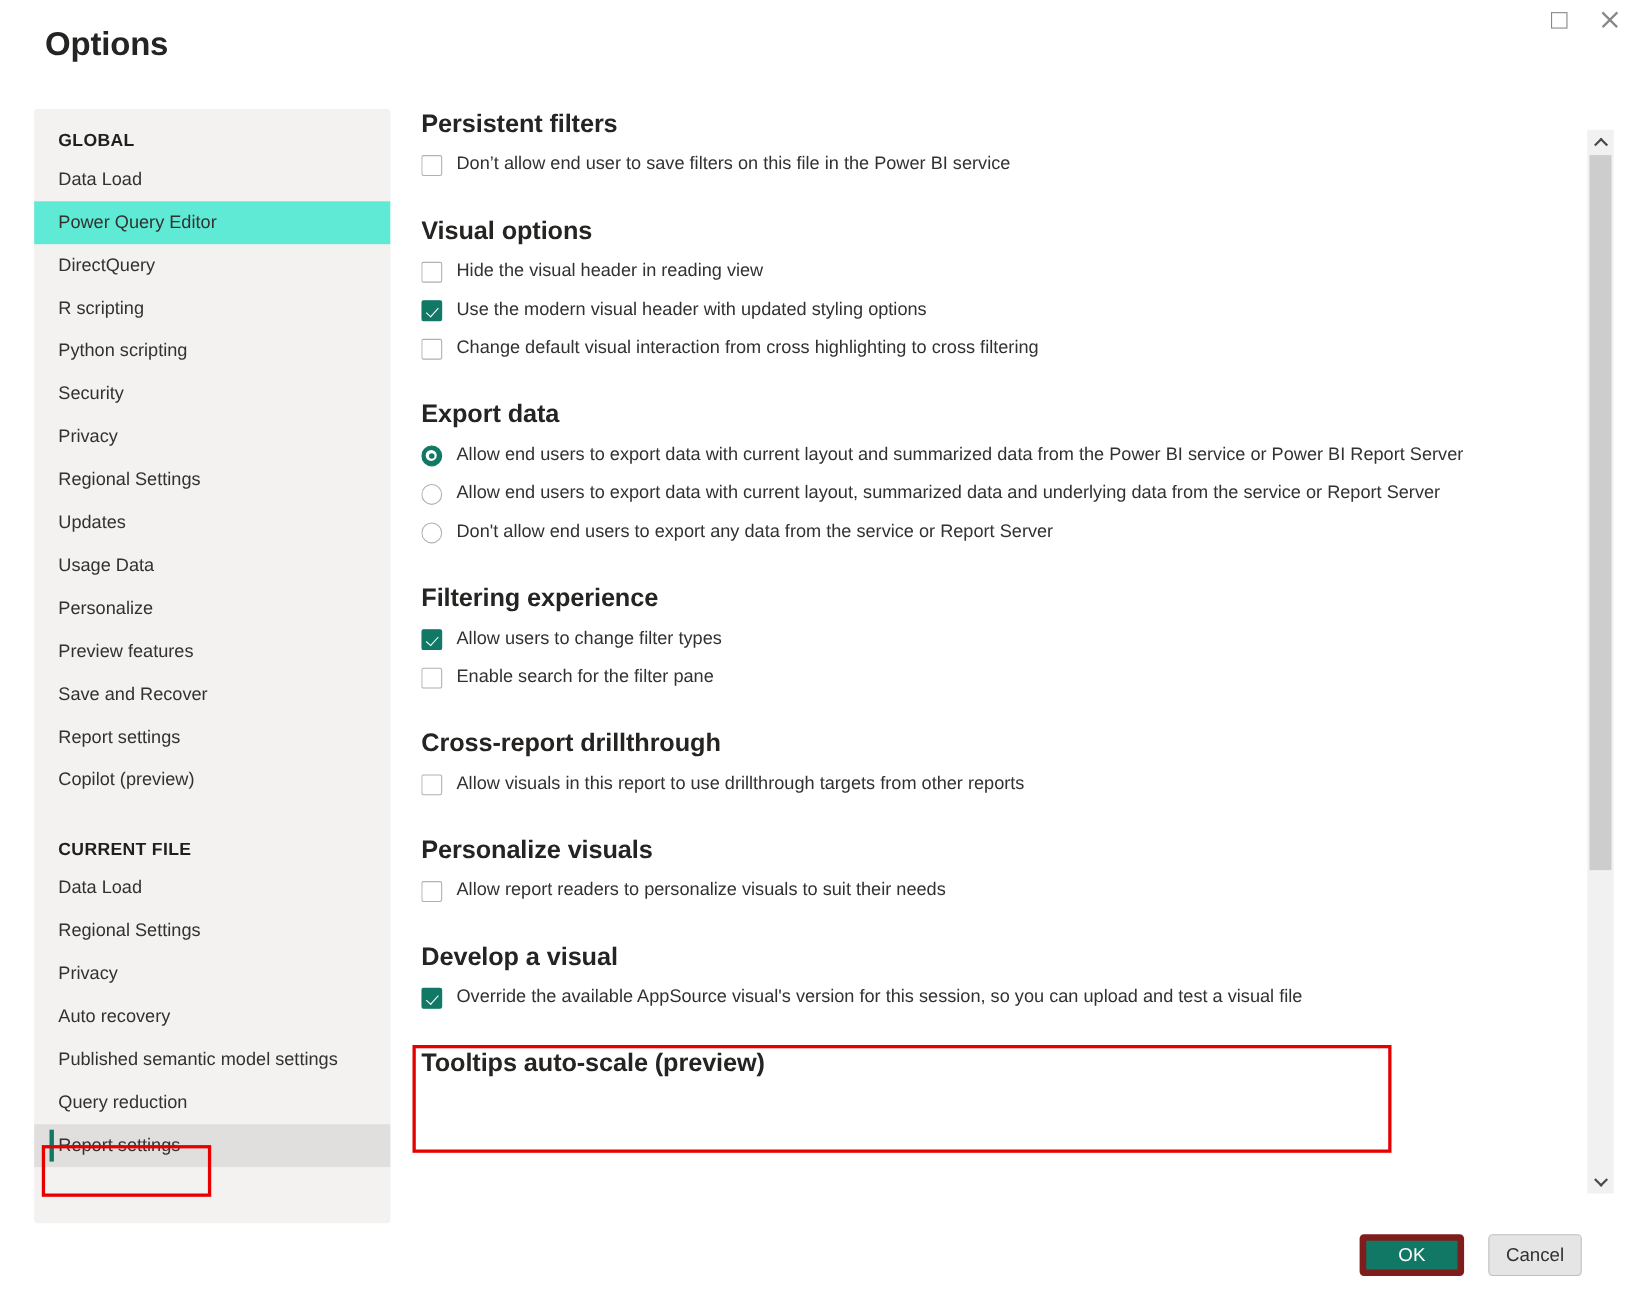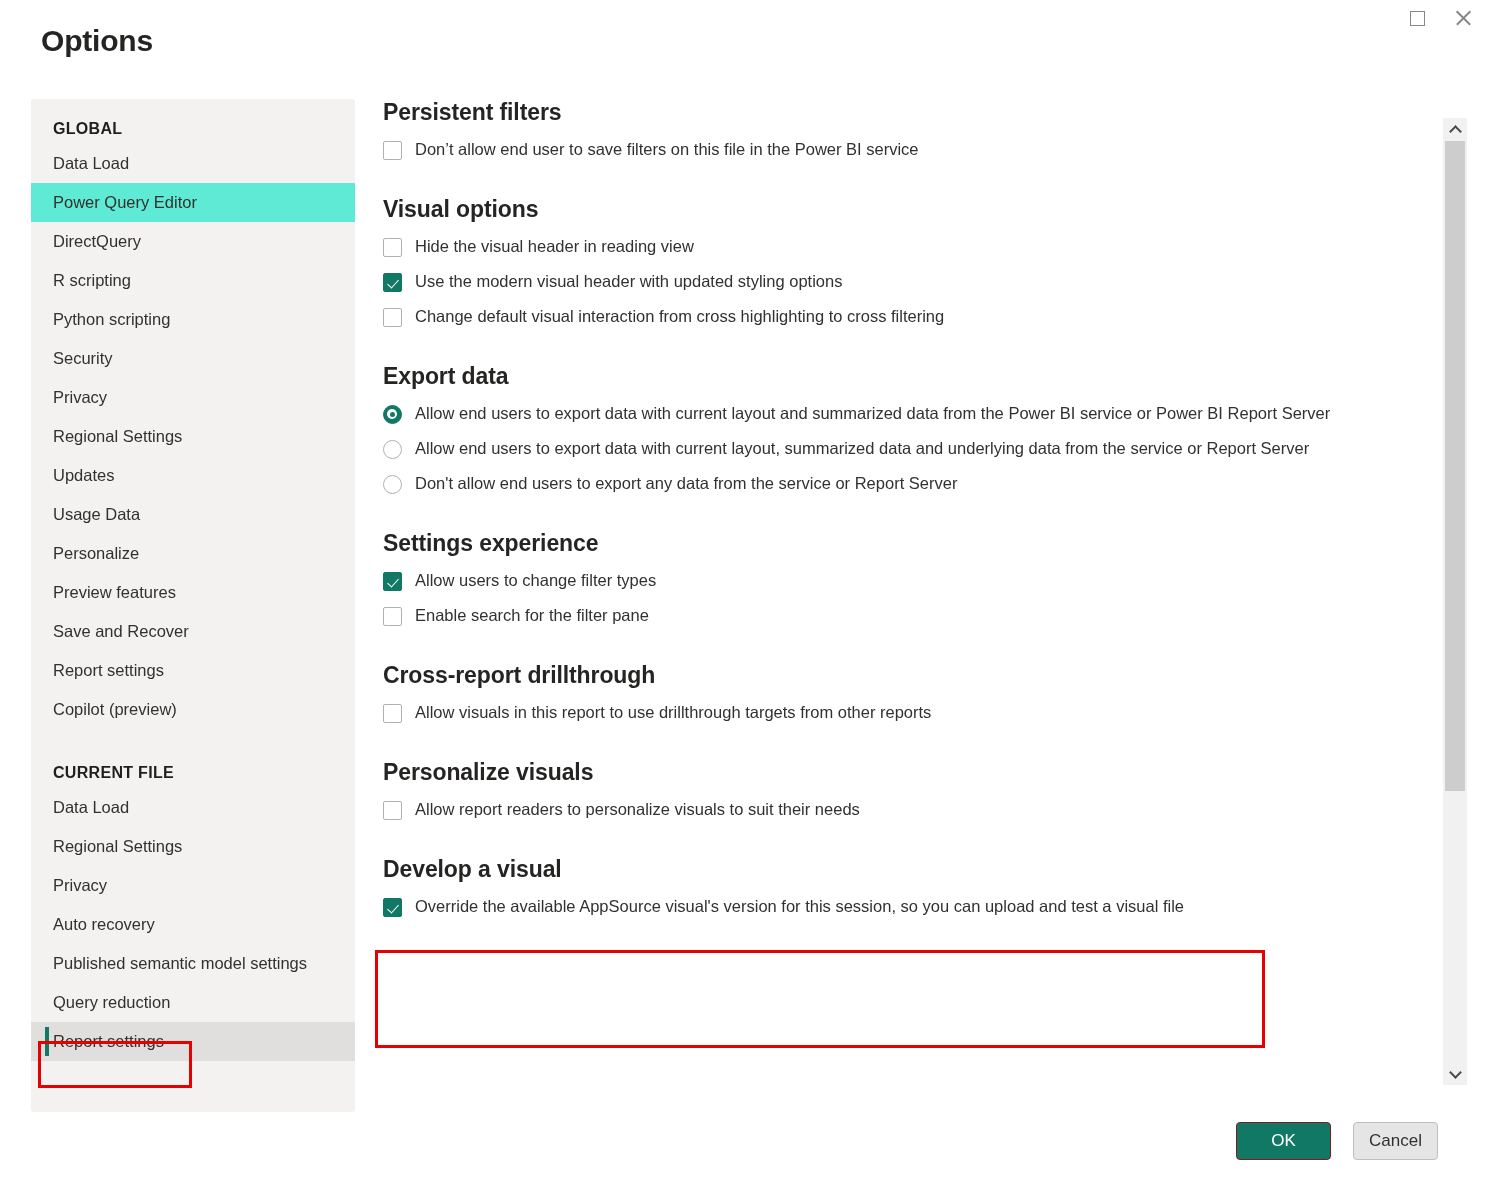--- a/index.html
+++ b/index.html
@@ -183,21 +183,21 @@
     position: absolute; top: 18px;
     height: 38px;
     border-radius: 4px;
     font-size: 17px;
     font-family: "Liberation Sans", sans-serif;
     display: flex; align-items: center; justify-content: center;
     cursor: pointer;
   }
   #btn-ok {
     left: 1236px; width: 95px;
-    background: #117865; color: #ffffff; border: 1px solid #7f1d1d;
+    background: #117865; color: #ffffff; border: 6px solid #7f1d1d;
   }
   #btn-cancel {
     left: 1353px; width: 85px;
     background: #e5e5e5; color: #323130; border: 1px solid #bfbfbf;
   }
 </style>
 </head>
 <body>
 
 <div id="window-controls">
@@ -270,21 +270,21 @@
       <div class="opt-row">
         <span class="rdo"></span>
         <span class="opt-label">Allow end users to export data with current layout, summarized data and underlying data from the service or Report Server</span>
       </div>
       <div class="opt-row">
         <span class="rdo"></span>
         <span class="opt-label">Don't allow end users to export any data from the service or Report Server</span>
       </div>
     </div>
     <div class="section">
-      <div class="section-title">Settings experience</div>
+      <div class="section-title">Filtering experience</div>
       <div class="opt-row">
         <span class="cbx checked"></span>
         <span class="opt-label">Allow users to change filter types</span>
       </div>
       <div class="opt-row">
         <span class="cbx"></span>
         <span class="opt-label">Enable search for the filter pane</span>
       </div>
     </div>
     <div class="section">
@@ -300,20 +300,23 @@
         <span class="cbx"></span>
         <span class="opt-label">Allow report readers to personalize visuals to suit their needs</span>
       </div>
     </div>
     <div class="section">
       <div class="section-title">Develop a visual</div>
       <div class="opt-row">
         <span class="cbx checked"></span>
         <span class="opt-label">Override the available AppSource visual's version for this session, so you can upload and test a visual file</span>
       </div>
+    </div>
+    <div class="section">
+      <div class="section-title">Tooltips auto-scale (preview)</div>
     </div>
   </div>
 
 <div class="redbox" id="redbox-develop"></div>
 <div class="redbox" id="redbox-report-settings"></div>
 
 <div id="content-scrollbar">
   <div class="sb-arrow up">
     <span class="chev up"></span>
   </div>

